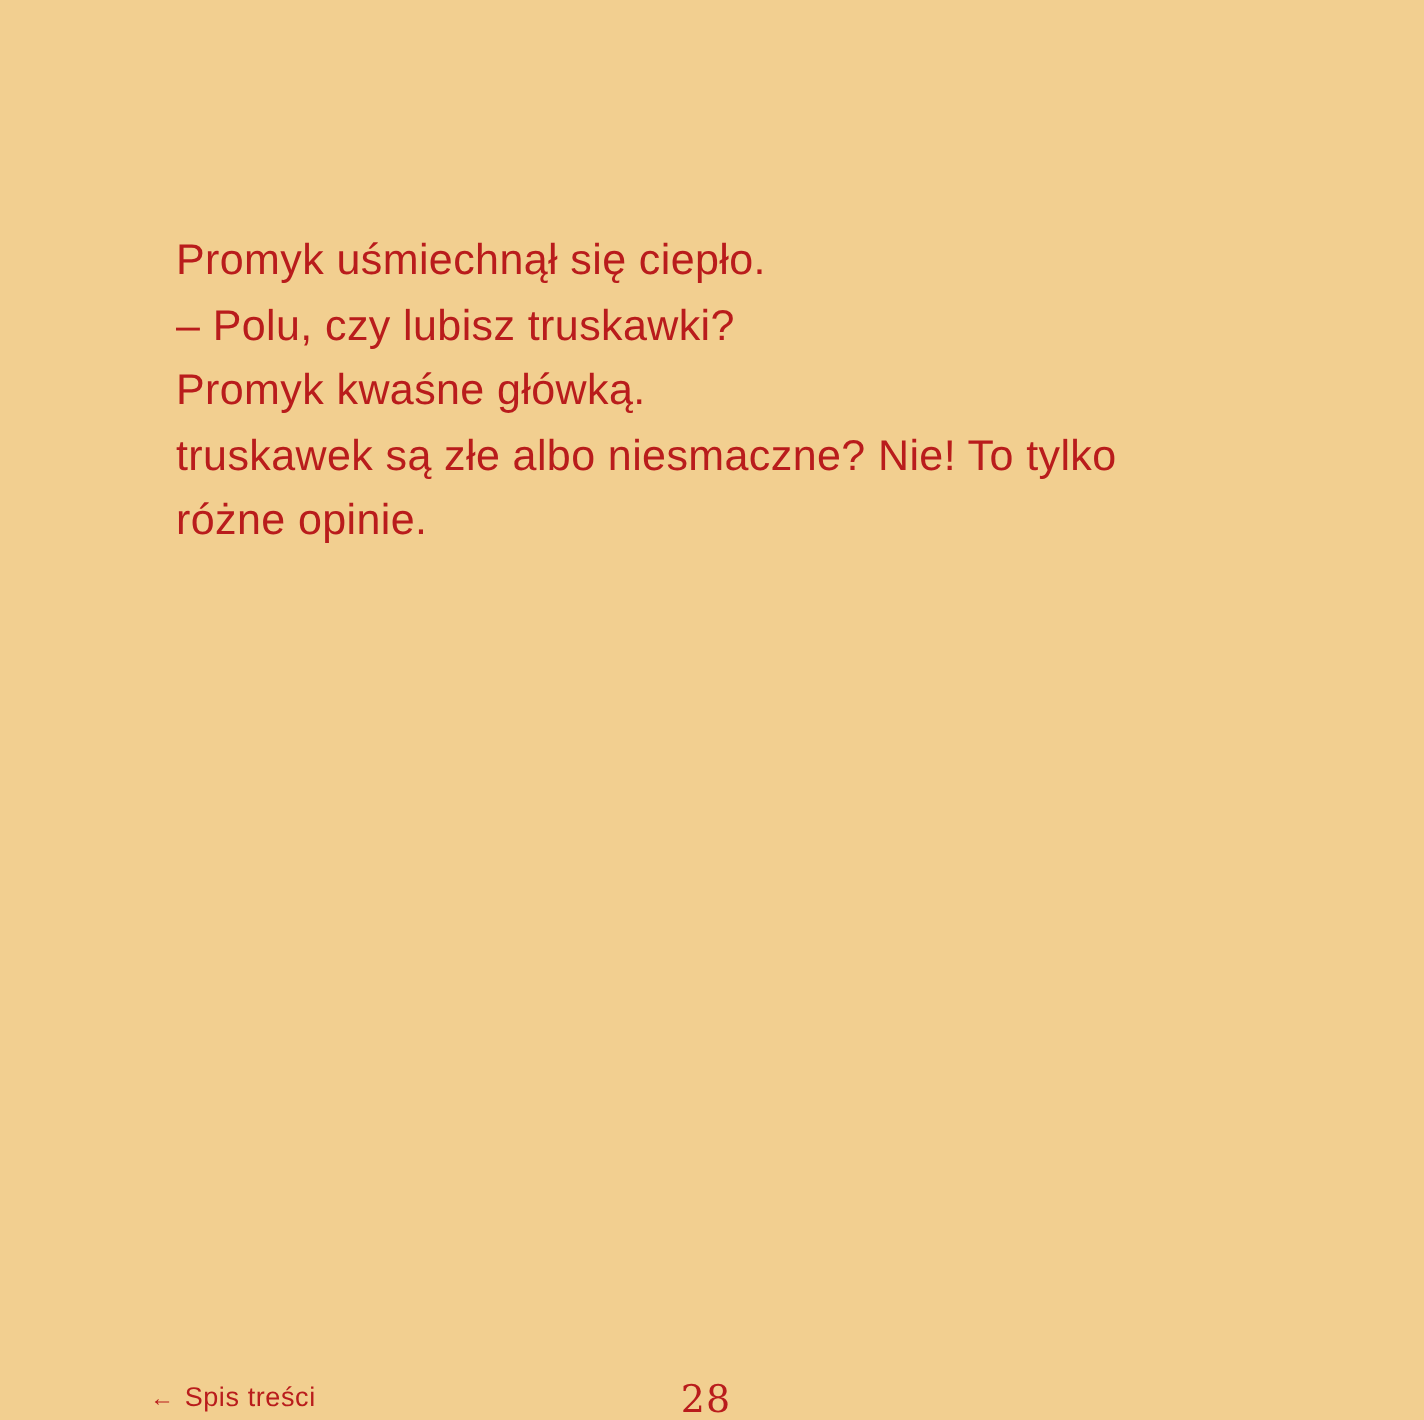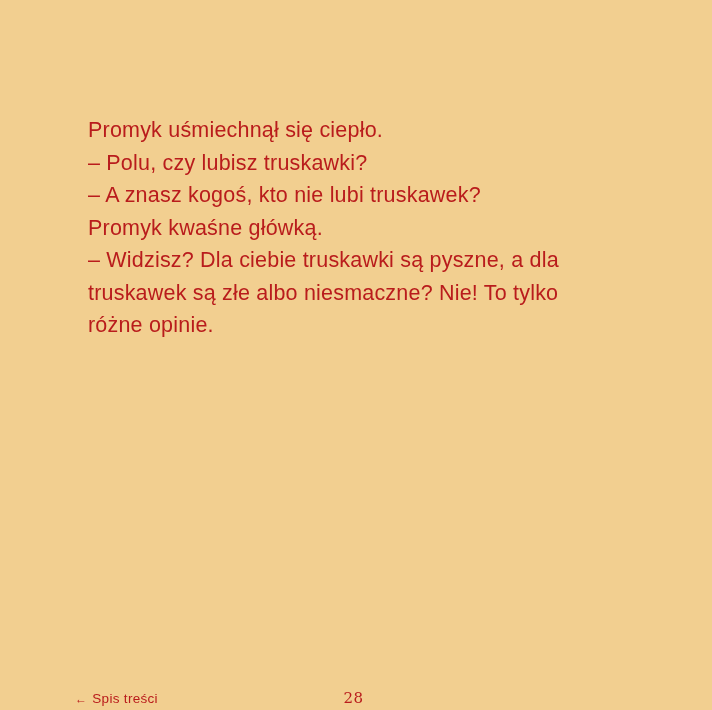--- a/index.html
+++ b/index.html
@@ -54,35 +54,33 @@
   }
   .toc-arrow {
     font-size: 12px;
   }
   .page-number {
     position: absolute;
     left: 50%;
     top: 1px;
     transform: translateX(-62%);
     font-family: "DejaVu Serif", "Liberation Serif", serif;
-    font-size: 15px;
+    font-size: 19px;
     letter-spacing: 0.5px;
   }
 </style>
 </head>
 <body style="background: rgb(242, 207, 144);">
 
 <div class="page" style="color: #b91c1c; margin-top: 20px;">
 
   <div class="text-block" id="text-block">
       <div class="text-line"><span>Promyk uśmiechnął się ciepło.</span></div>
       <div class="text-line"><span class="seg-italic">– Polu, czy lubisz truskawki?</span></div>
-      <div class="text-line"><span class="seg-italic">– A znasz kogoś, kto nie lubi truskawek?</span></div>
       <div class="text-line"><span>Promyk kwaśne główką.</span></div>
-      <div class="text-line"><span class="seg-italic">– Widzisz? Dla ciebie truskawki są pyszne, a dla</span></div>
       <div class="text-line"><span class="seg-italic">truskawek są złe albo niesmaczne? Nie! To tylko</span></div>
       <div class="text-line"><span class="seg-italic">różne opinie.</span></div>
     </div>
 
   <div class="footer">
     <a class="toc-link">
       <span class="toc-arrow">←</span>
       <span>Spis treści</span>
     </a>
     <div class="page-number">28</div>

